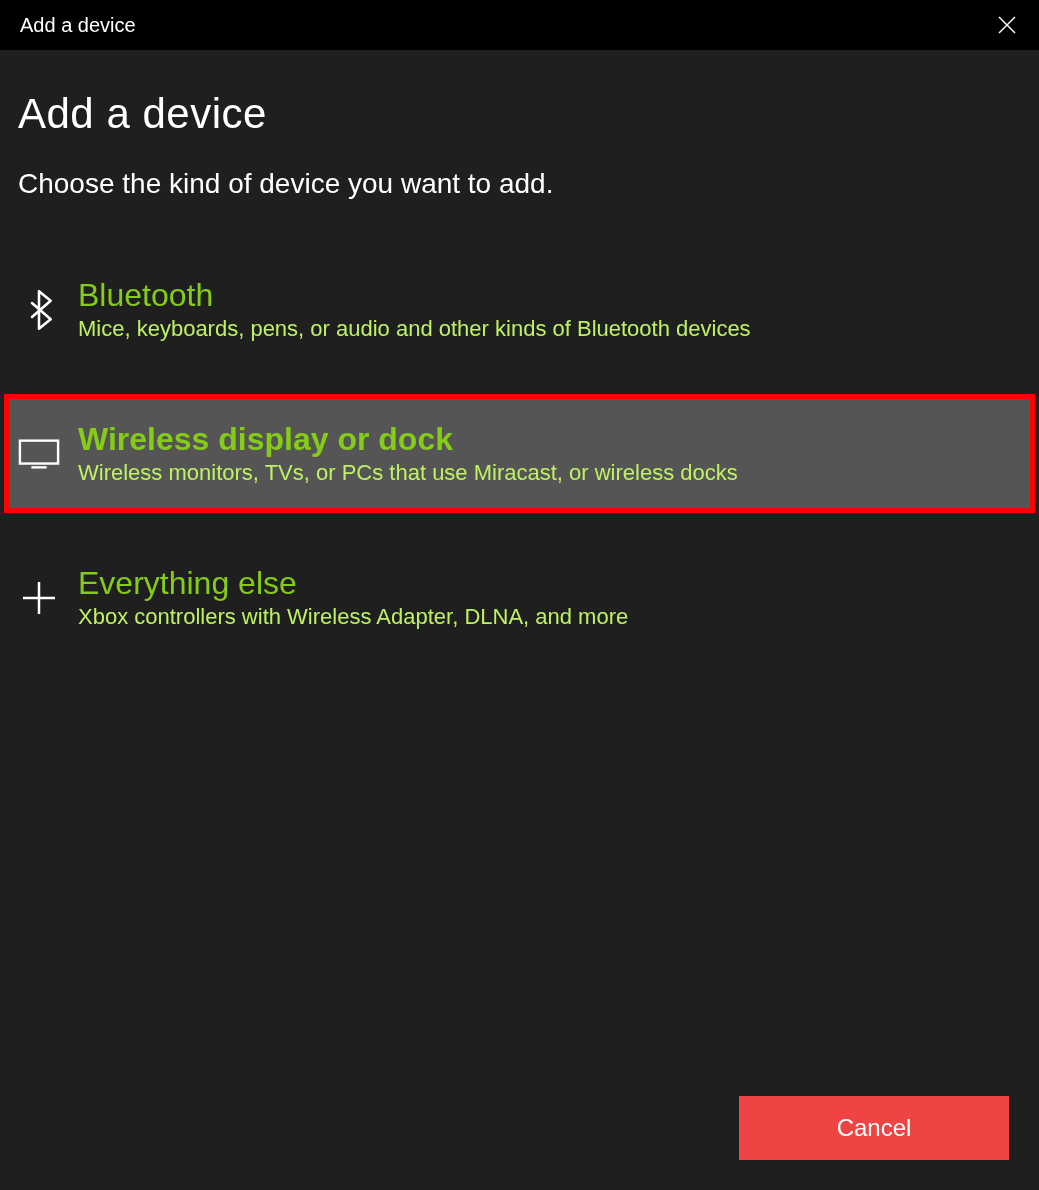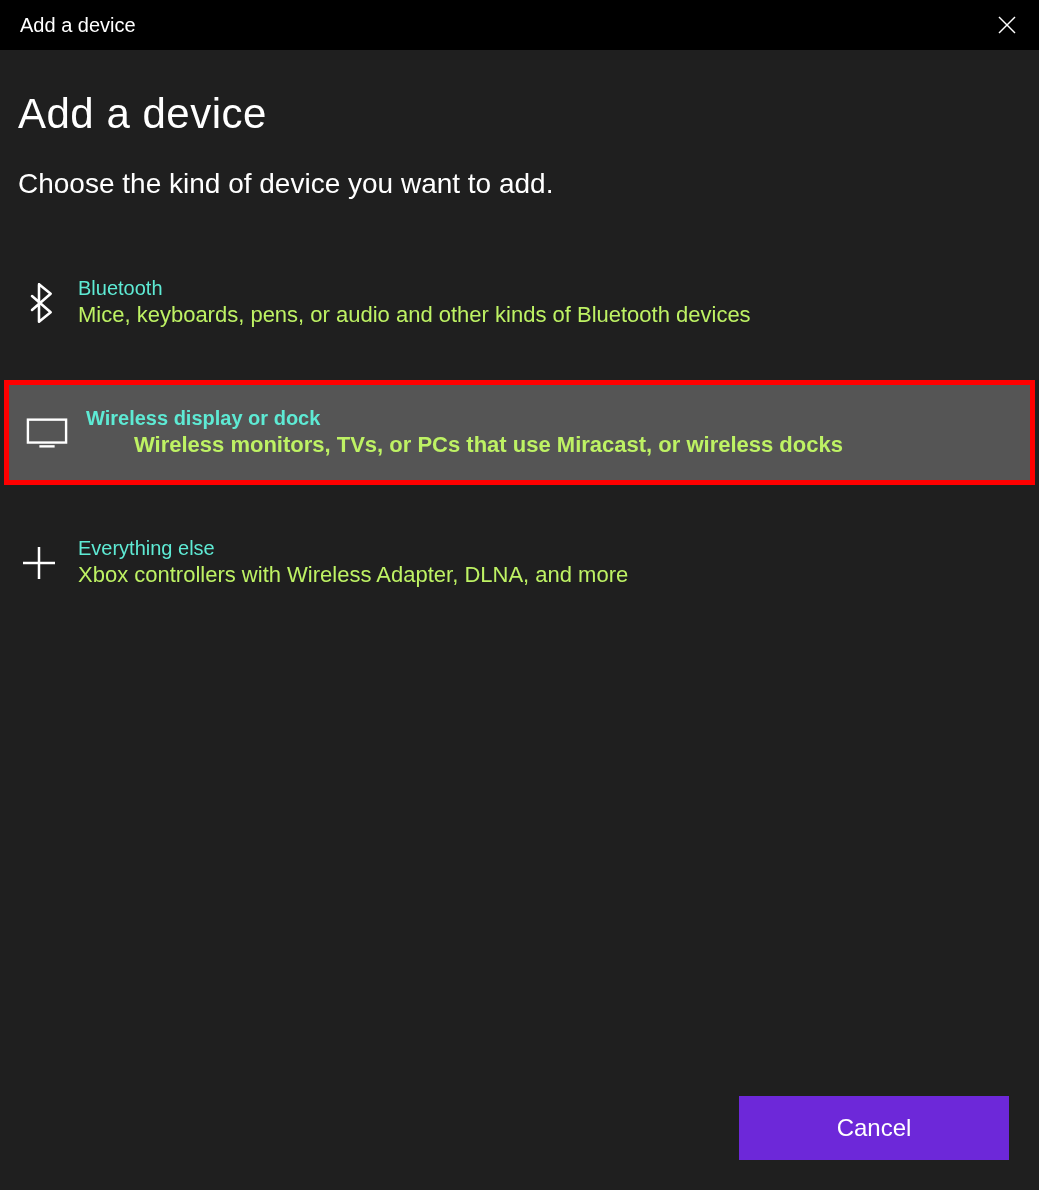--- a/index.html
+++ b/index.html
@@ -68,66 +68,65 @@
       margin-left: -18px;
       margin-right: -18px;
       padding-left: 18px;
       padding-right: 18px;
     }
     .option.highlighted {
       background: #555555;
       border: 5px solid #ff0000;
       margin-left: -14px;
       margin-right: -14px;
-      padding-left: 17px;
+      padding-left: 9px;
       padding-right: 9px;
     }
     .option-gap {
       height: 30px;
     }
     .option-icon {
       width: 42px;
       height: 50px;
       flex-shrink: 0;
       display: flex;
       align-items: center;
       justify-content: center;
       margin-right: 18px;
     }
     .option-text {
       display: flex;
       flex-direction: column;
       gap: 2px;
     }
     .option-title {
-      font-size: 20px;
+      font-size: 32px;
       font-weight: 400;
-      color: #5eead4;
+      color: #84cc16;
     }
     .option-desc {
       font-size: 22px;
       font-weight: 400;
       color: #bef264;
     }
     .option.highlighted .option-title {
       font-weight: 600;
     }
     .option.highlighted .option-desc {
-      font-weight: 700;
-      margin-left: 48px;
+      font-weight: 400;
     }
     .footer {
       position: absolute;
       bottom: 30px;
       right: 30px;
     }
     .cancel-btn {
       width: 270px;
       height: 64px;
-      background: #6d28d9;
+      background: #ef4444;
       color: #ffffff;
       border: none;
       font-size: 24px;
       font-family: inherit;
       cursor: pointer;
     }
   </style>
 </head>
 <body>
 

